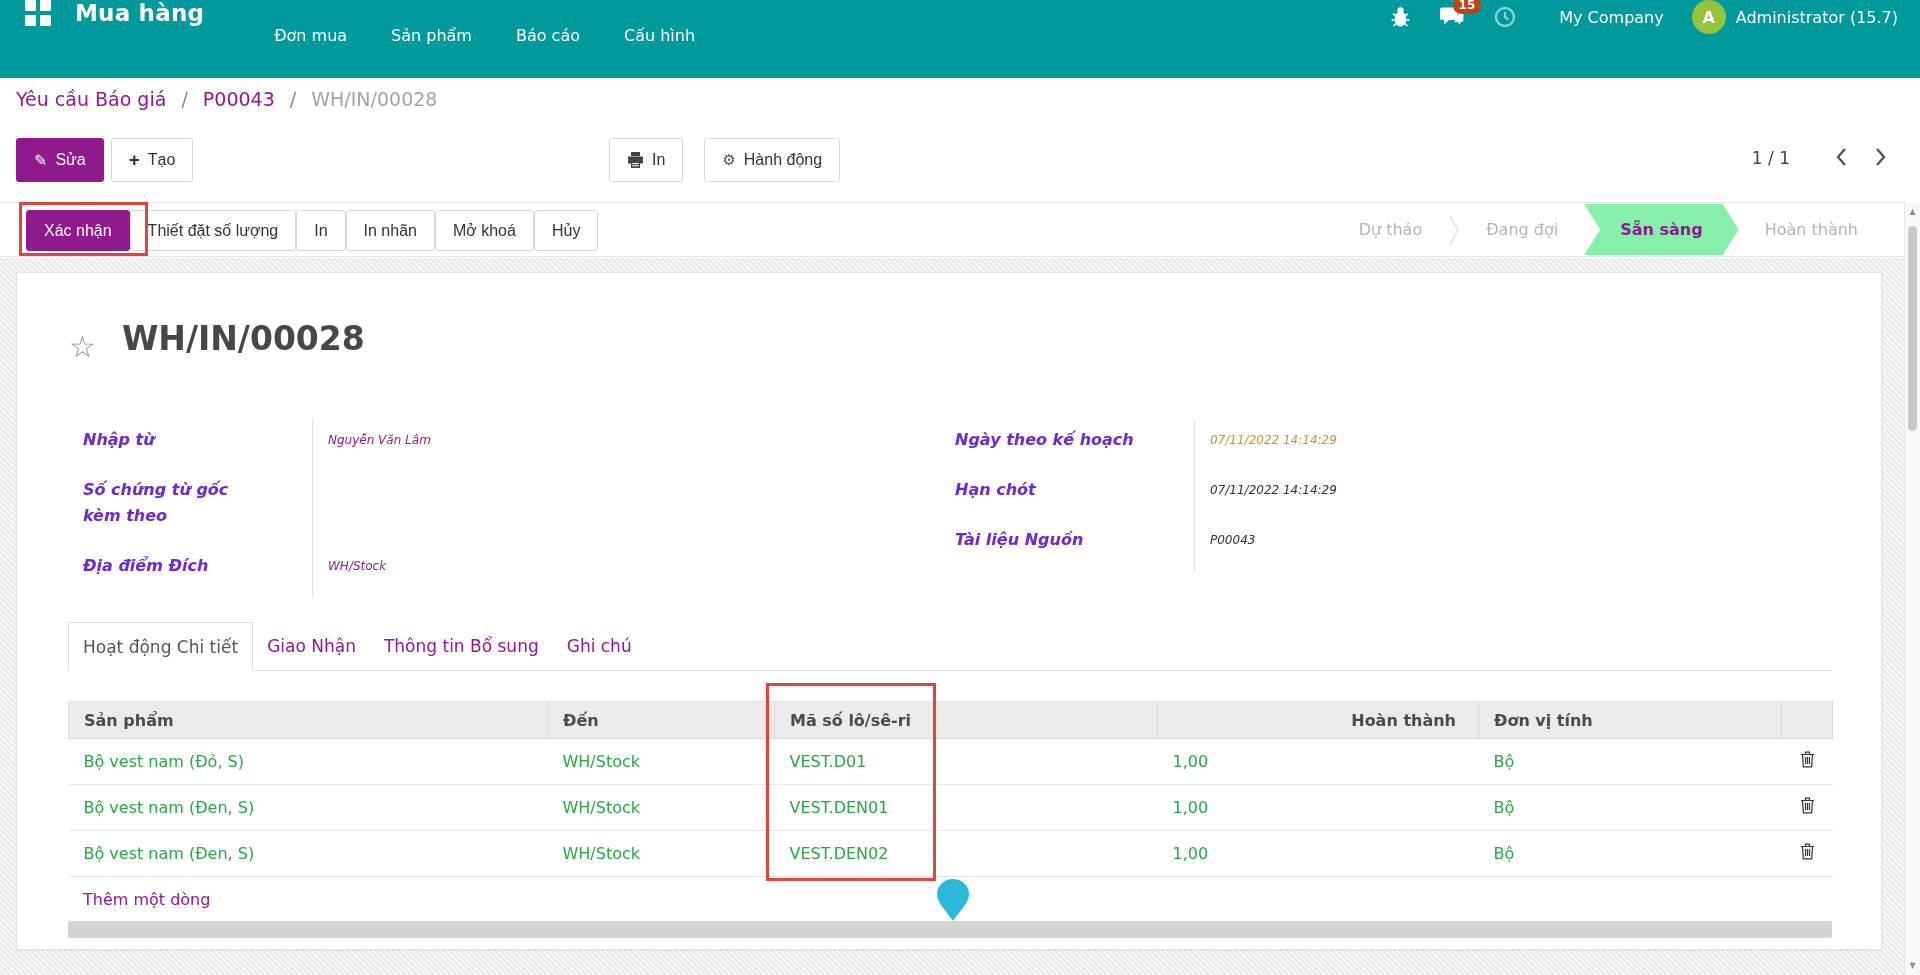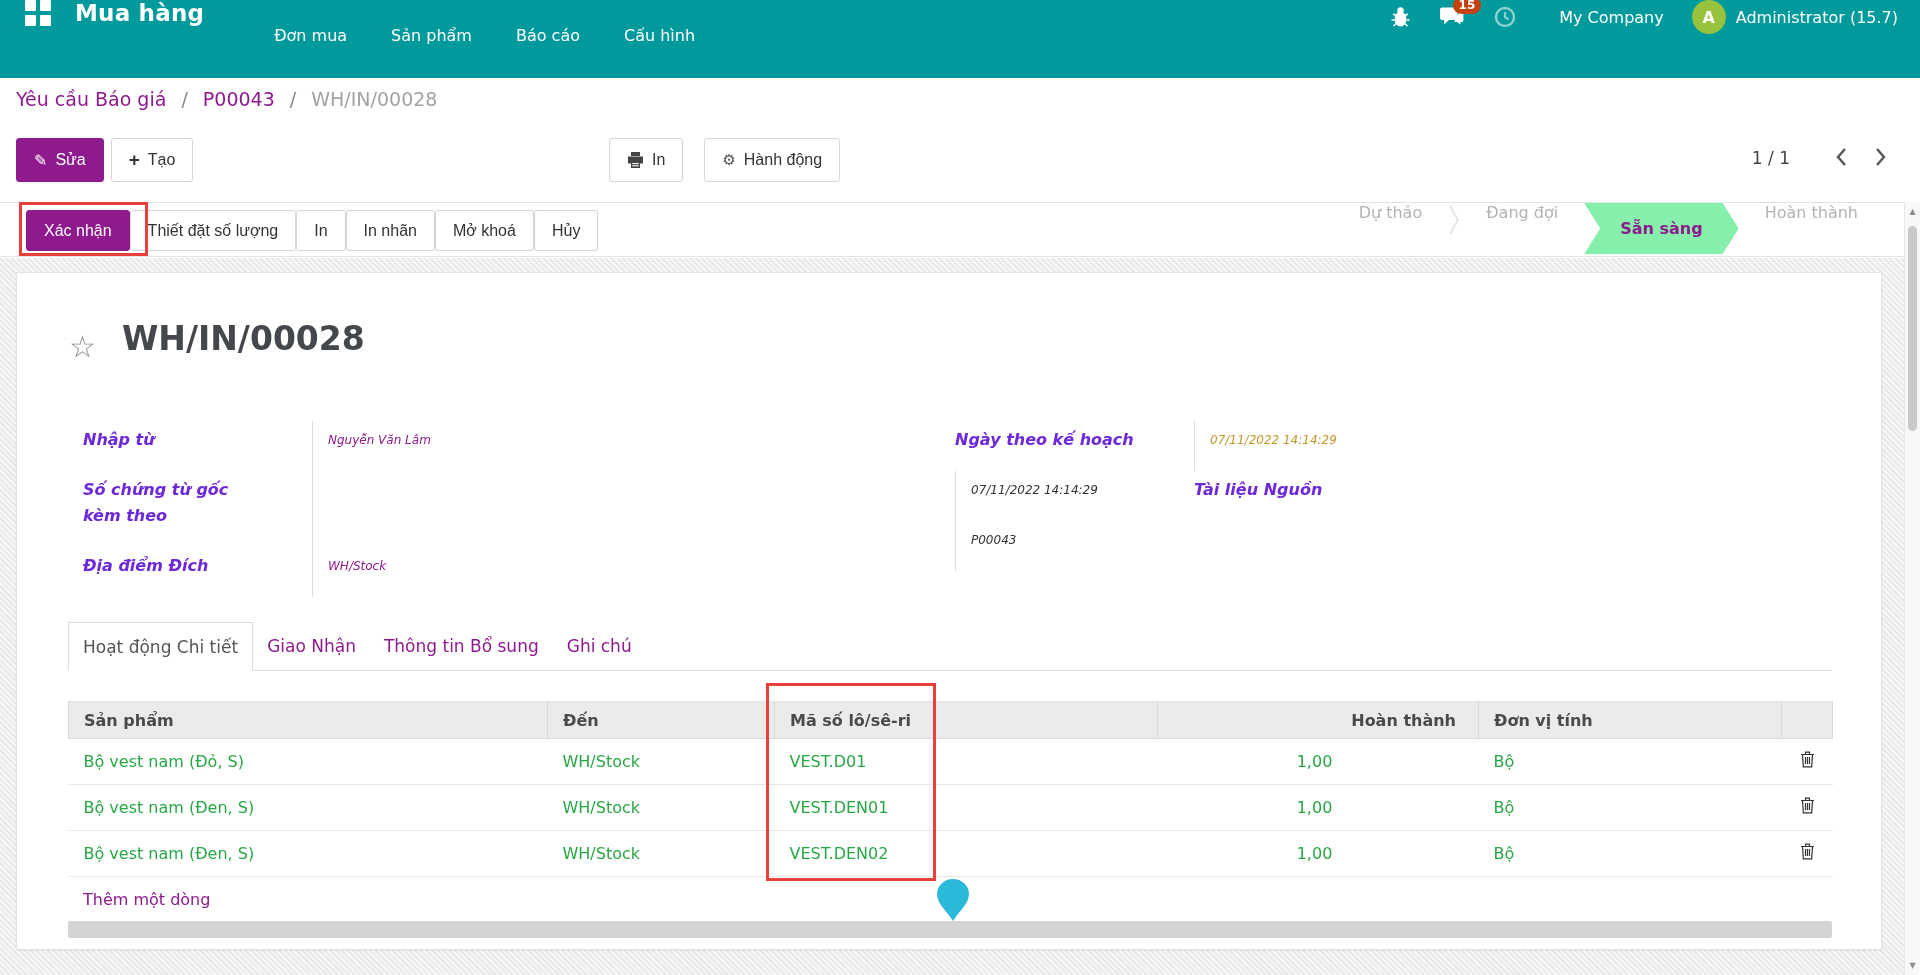--- a/index.html
+++ b/index.html
@@ -39,21 +39,21 @@
   .cp-center { position:absolute; left:609px; top:138px; display:flex; gap:21px; }
   .pager { position:absolute; top:148px; right:130px; font-size:17px; color:#444; }
   .pager-nav { position:absolute; top:144px; right:30px; display:flex; gap:22px; }
   .pager-nav .chev { cursor:pointer; padding:2px; }
 
   
   .statusbar { position:absolute; left:0; top:202px; width:1904px; height:55px; background:#fff;
     border-top:1px solid #e3e3e3; border-bottom:1px solid #e3e3e3; z-index:5; }
   .sb-buttons { position:absolute; left:26px; top:7px; display:flex; gap:0; }
   .sb-buttons .btn { height:41px; font-size:16px; }
-  .steps { position:absolute; right:20px; top:0; height:53px; display:flex; align-items:flex-start; }
+  .steps { position:absolute; right:20px; top:0; height:53px; display:flex; align-items:center; }
   .step { display:flex; align-items:center; padding:0 26px; font-size:16px; color:#b3b3b3; cursor:pointer; }
   .step.active { background:#86efac; color:#8e1a8e; font-weight:bold; padding:16px 36px;
     clip-path:polygon(0 0, calc(100% - 16px) 0, 100% 50%, calc(100% - 16px) 100%, 0 100%, 16px 50%); }
   .step-sep { display:flex; align-items:center; }
 
   
   .content { position:absolute; left:0; top:258px; width:1904px; height:717px;
     background:repeating-linear-gradient(45deg,#f7f7f7 0 2px,#e9e9e9 2px 4px); }
   .sheet { position:absolute; left:16px; top:272px; width:1866px; height:678px;
     background:#fff; border:1px solid #e2e2e2; box-shadow:0 1px 2px rgba(0,0,0,.06); z-index:6; }
@@ -76,21 +76,21 @@
   .tab { padding:0 14px; display:flex; align-items:center; font-size:17px; color:#8e1a8e; cursor:pointer; }
   .tab.active { background:#fff; border:1px solid #ddd; border-bottom:1px solid #fff;
     margin-bottom:-1px; color:#555; }
 
   
   .listtable { position:absolute; left:51px; top:428px; width:1764px; border-collapse:collapse; table-layout:fixed; }
   .listtable th { height:37px; background:#ebebeb; border:1px solid #d9d9d9; border-top-color:#e3e3e3;
     font-size:16px; font-weight:bold; color:#4a4a4a; text-align:left; padding:0 15px; }
   .listtable th.num { text-align:right; padding-right:22px; }
   .listtable td { height:46px; border-bottom:1px solid #e6e6e6; font-size:16px; color:#28a745; padding:0 15px; }
-  .listtable td.num { text-align:center; padding-right:22px;margin-top:22px; }
+  .listtable td.num { text-align:left; padding-right:22px;margin-top:22px; }
   .listtable td.trash { text-align:center; padding:0; cursor:pointer; }
   .listtable tr.rowline { cursor:pointer; }
   .addline { position:absolute; left:66px; top:617px; font-size:16px; color:#8e1a8e; cursor:pointer; }
   .hscroll { position:absolute; left:51px; top:648px; width:1764px; height:17px;
     background:#d4d4d4; border-radius:2px; cursor:pointer; }
 
   
   .ann-box { position:absolute; border:3px solid #e8413c; z-index:40; pointer-events:none; }
   .ann1 { left:19px; top:202px; width:129px; height:54px; }
   .ann2 { left:766px; top:683px; width:170px; height:198px; }
@@ -233,20 +233,21 @@
     <div class="val"><a>Nguyễn Văn Lâm</a></div>
     <div class="lbl">Số chứng từ gốc kèm theo</div>
     <div class="val"></div>
     <div class="lbl">Địa điểm Đích</div>
     <div class="val"><a>WH/Stock</a></div>
   </div>
 
   <div class="group group-right">
     <div class="lbl">Ngày theo kế hoạch</div>
     <div class="val warn">07/11/2022 14:14:29</div>
+    <div class="lbl">Hạn chót</div>
     <div class="val">07/11/2022 14:14:29</div>
     <div class="lbl">Tài liệu Nguồn</div>
     <div class="val">P00043</div>
   </div>
 
   <div class="tabs">
     <div class="tab active">Hoạt động Chi tiết</div>
     <div class="tab">Giao Nhận</div>
     <div class="tab">Thông tin Bổ sung</div>
     <div class="tab">Ghi chú</div>

